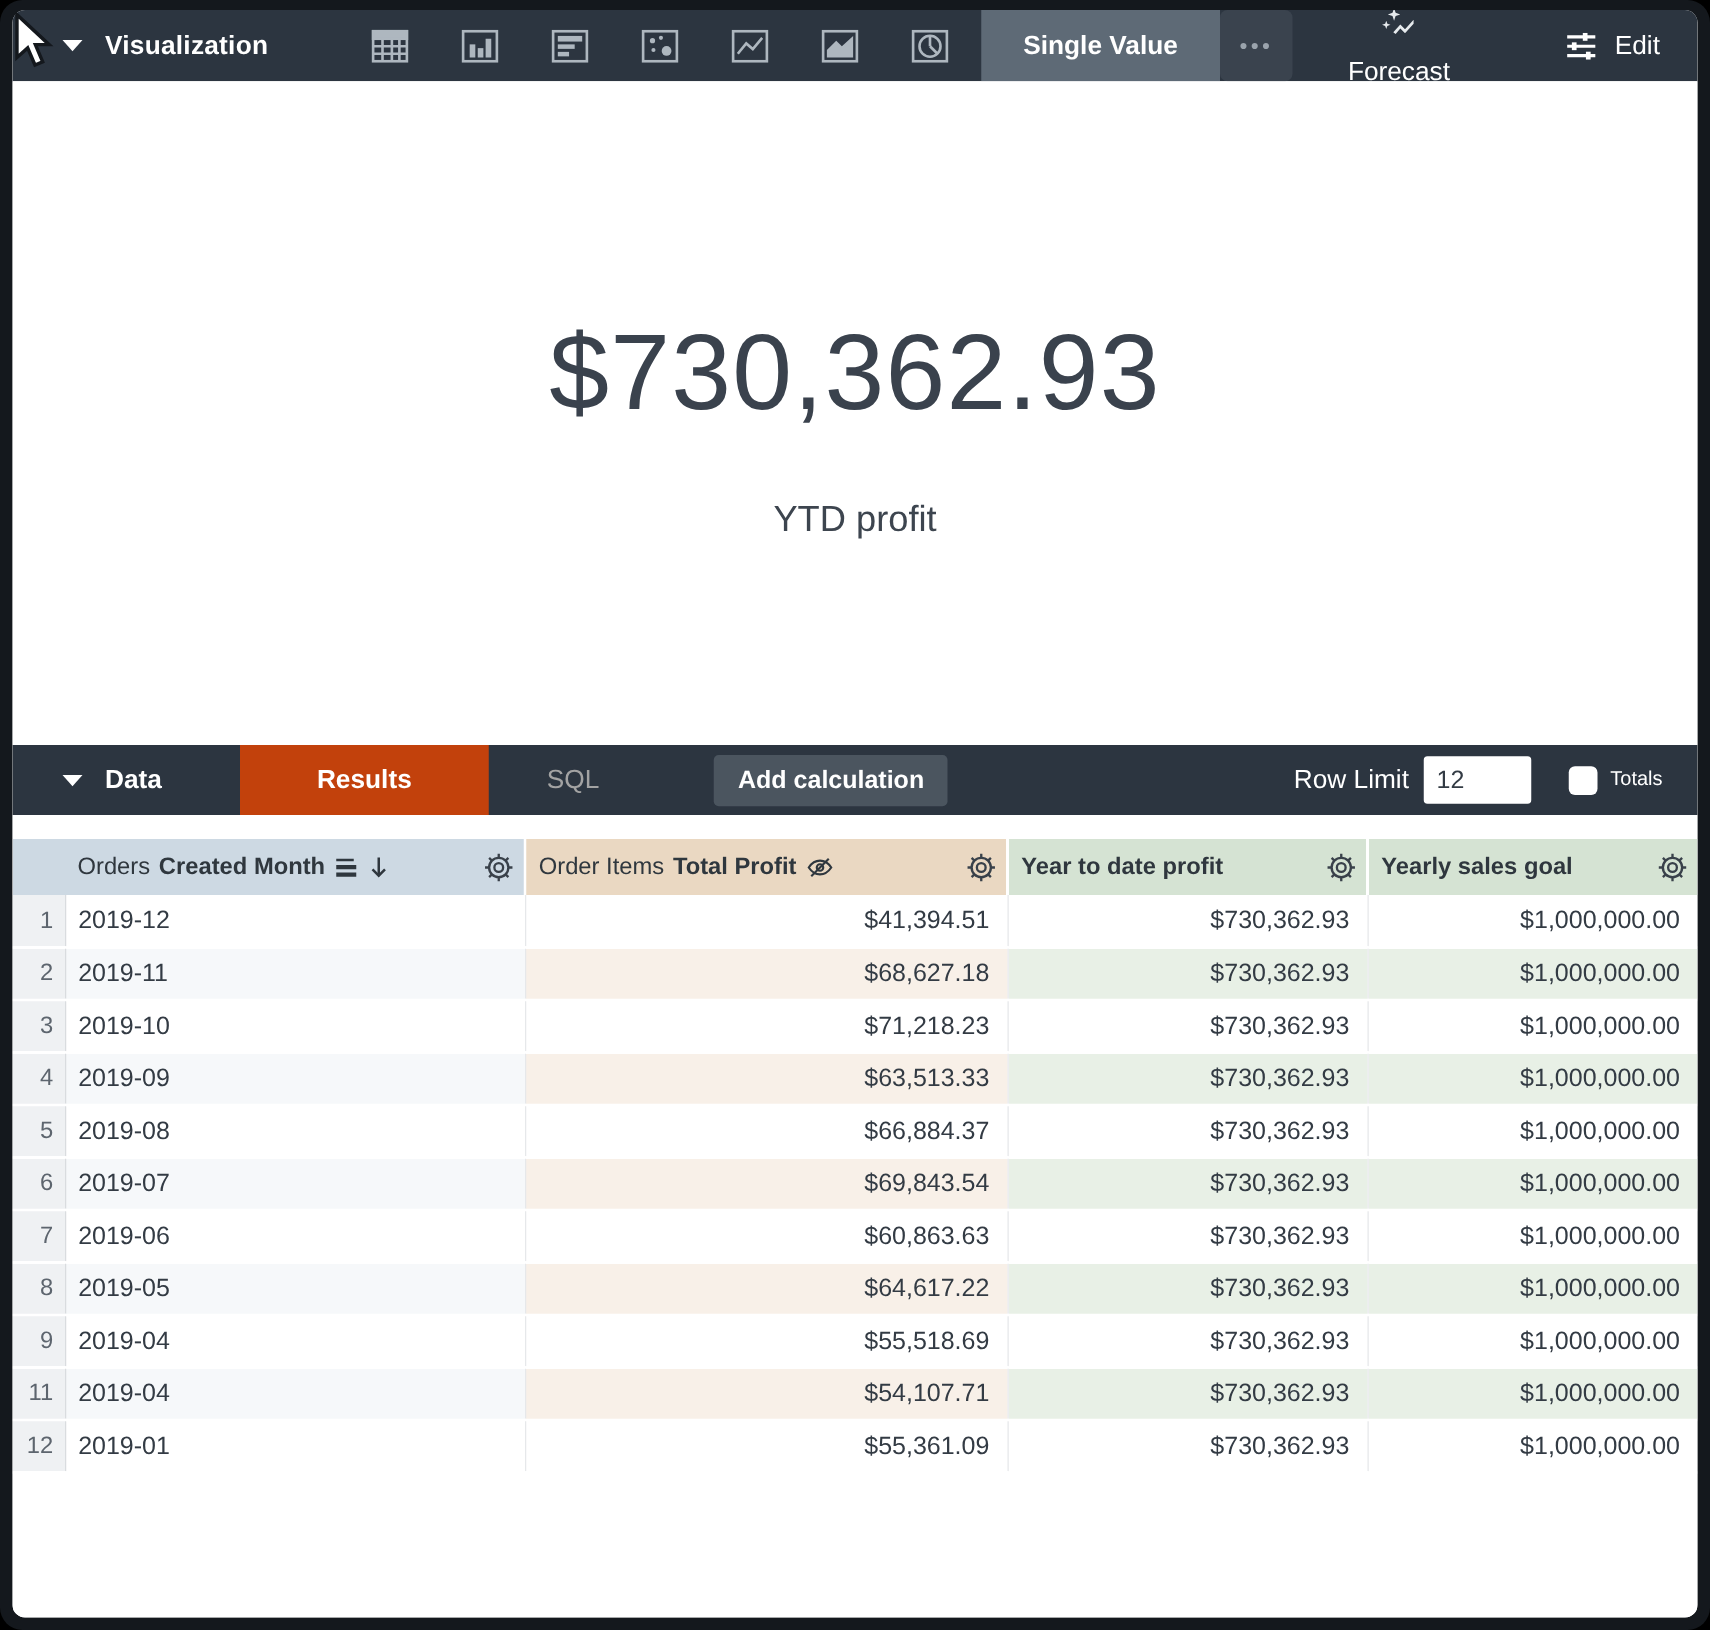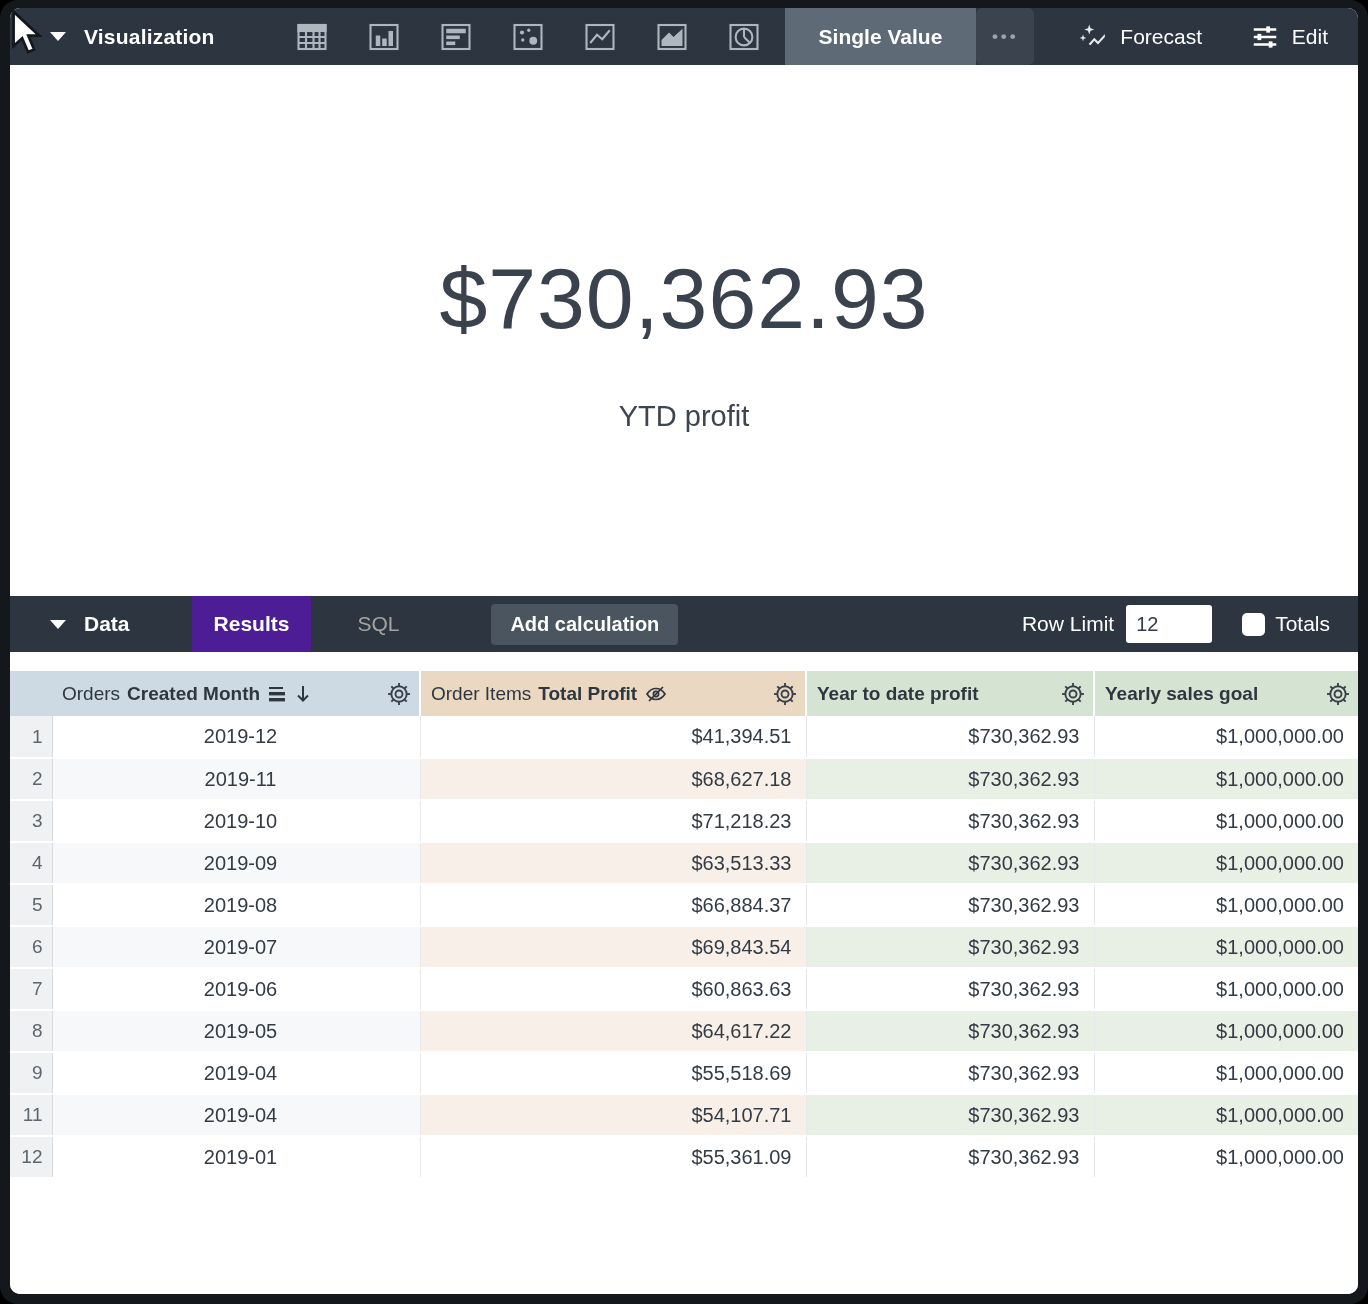--- a/index.html
+++ b/index.html
@@ -9,64 +9,64 @@
 
   
   .topbar{height:57px;flex:0 0 57px;background:#2c3540;display:flex;align-items:center;padding-left:40px;color:#fff;}
   .caret{width:0;height:0;border-left:8px solid transparent;border-right:8px solid transparent;border-top:9px solid #fff;margin-right:18px;cursor:pointer;}
   .topbar-title{font-size:21px;font-weight:bold;letter-spacing:.2px;}
   .viz-icons{display:flex;align-items:center;gap:34px;margin-left:78px;}
   .viz-icon{width:38px;height:38px;display:flex;align-items:center;justify-content:center;cursor:pointer;}
   .tab-selected{height:100%;display:flex;align-items:center;padding:0 34px;background:#5e6a76;font-size:21px;font-weight:bold;margin-left:22px;cursor:pointer;}
   .more-btn{height:100%;width:58px;display:flex;align-items:center;justify-content:center;background:#3a434e;border-radius:6px;color:#9aa3ac;font-size:17px;font-weight:bold;letter-spacing:3px;cursor:pointer;}
   .topbar-action{display:flex;align-items:center;gap:12px;font-size:21px;color:#fff;cursor:pointer;}
-  .action-forecast{margin-left:44px;}
+  .action-forecast{margin-left:44px;flex-direction:column;}
   .action-edit{margin-left:auto;margin-right:30px;}
 
   
   .viz-area{flex:0 0 511px;background:#fff;display:flex;flex-direction:column;align-items:center;justify-content:center;}
   .big-value{font-size:86px;font-weight:500;color:#3a424d;letter-spacing:1px;margin-top:40px;}
   .big-label{font-size:29px;color:#3d454f;margin-top:52px;}
 
   
   .progress{flex:0 0 74px;position:relative;background:#f2f2f2;}
   .progress-fill{position:absolute;left:0;top:0;bottom:0;background:#dcddde;border-radius:0 6px 6px 0;}
   .progress-label{position:absolute;inset:0;display:flex;align-items:center;justify-content:center;font-size:27px;color:#3a424d;}
   .gap1{flex:0 0 20px;background:#fff;}
   .gap2{flex:0 0 19px;background:#fff;}
 
   
   .databar{height:56px;flex:0 0 56px;background:#2c3540;display:flex;align-items:center;padding-left:40px;color:#fff;}
   .databar .caret{border-top-color:#fff;}
   .databar-title{font-size:21px;font-weight:bold;}
-  .tab-results{height:100%;display:flex;align-items:center;padding:0 22px;background:#4c1d95;font-size:21px;font-weight:bold;margin-left:62px;cursor:pointer;}
+  .tab-results{height:100%;display:flex;align-items:center;padding:0 62px;background:#c2410c;font-size:21px;font-weight:bold;margin-left:62px;cursor:pointer;}
   .tab-sql{font-size:21px;color:#a3a3a3;margin-left:46px;cursor:pointer;}
   .add-calc{margin-left:92px;background:#4b555f;border:none;color:#ffffff;font-size:20px;font-weight:bold;padding:9px 19px;border-radius:4px;cursor:pointer;}
   .databar-right{margin-left:auto;margin-right:28px;display:flex;align-items:center;}
   .rowlimit-label{font-size:21px;}
   .rowlimit-input{width:86px;height:38px;border:none;border-radius:3px;margin-left:12px;font-size:20px;color:#333b44;padding:0 10px;background:#fff;outline:none;}
   .totals-box{width:23px;height:23px;background:#fff;border-radius:5px;margin-left:30px;cursor:pointer;}
-  .totals-label{font-size:21px;margin-left:10px;}
+  .totals-label{font-size:16px;margin-left:10px;}
 
   
   .table-wrap{flex:1;background:#fff;overflow:hidden;}
   table{width:100%;border-collapse:collapse;table-layout:fixed;}
   th,td{overflow:hidden;white-space:nowrap;}
   thead th{height:45px;font-size:19px;color:#2f373e;text-align:left;vertical-align:middle;font-weight:normal;}
   th.h-num,th.h-month{background:#cdd9e3;}
   th.h-profit{background:#ead8c2;}
   th.h-ytd,th.h-goal{background:#d5e3d3;}
   th.h-month,th.h-profit,th.h-ytd,th.h-goal{padding:0 6px 0 10px;}
   th.h-profit,th.h-ytd,th.h-goal{border-left:2px solid #fff;}
   .h-flex{display:flex;align-items:center;gap:7px;}
   .h-bold{font-weight:bold;}
   .h-gear{margin-left:auto;cursor:pointer;display:flex;align-items:center;}
   tbody td{height:42px;font-size:20px;color:#333b44;border-bottom:2px solid #fff;}
   td.c-num{background:#eff1f3;color:#5d656e;font-size:19px;text-align:right;padding-right:9px;border-right:1px solid #d9dcdf;}
-  td.c-month{text-align:center;padding-left:10px;margin-left:21px;}
+  td.c-month{text-align:left;padding-left:10px;margin-left:21px;}
   td.c-profit,td.c-ytd,td.c-goal{text-align:right;padding-right:14px;border-left:1px solid #e6e8ea;}
   tbody tr:nth-child(even) td.c-month{background:#f6f8fa;}
   tbody tr:nth-child(even) td.c-profit{background:#f8f0e8;}
   tbody tr:nth-child(even) td.c-ytd,tbody tr:nth-child(even) td.c-goal{background:#e8f0e6;}
 
   .cursor{position:absolute;left:8px;top:10px;z-index:50;pointer-events:none;}
 </style>
 </head>
 <body>
 

